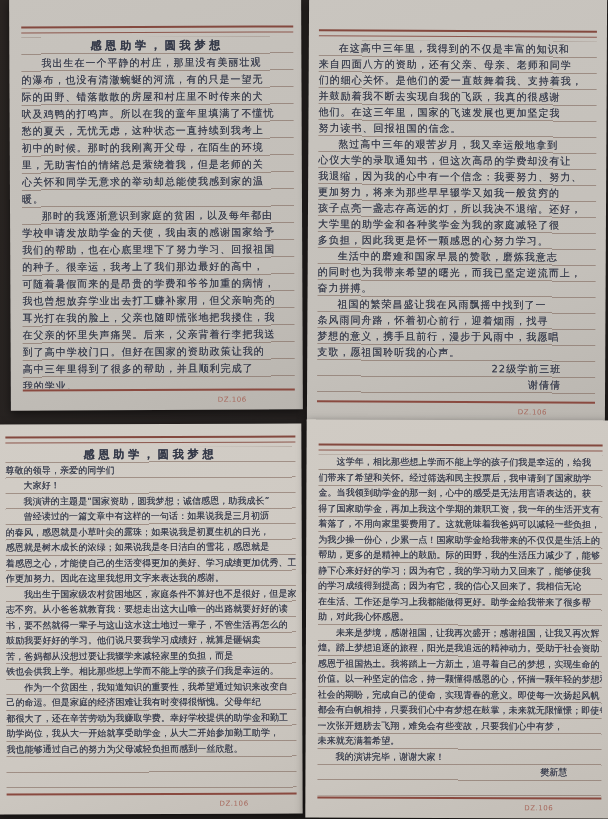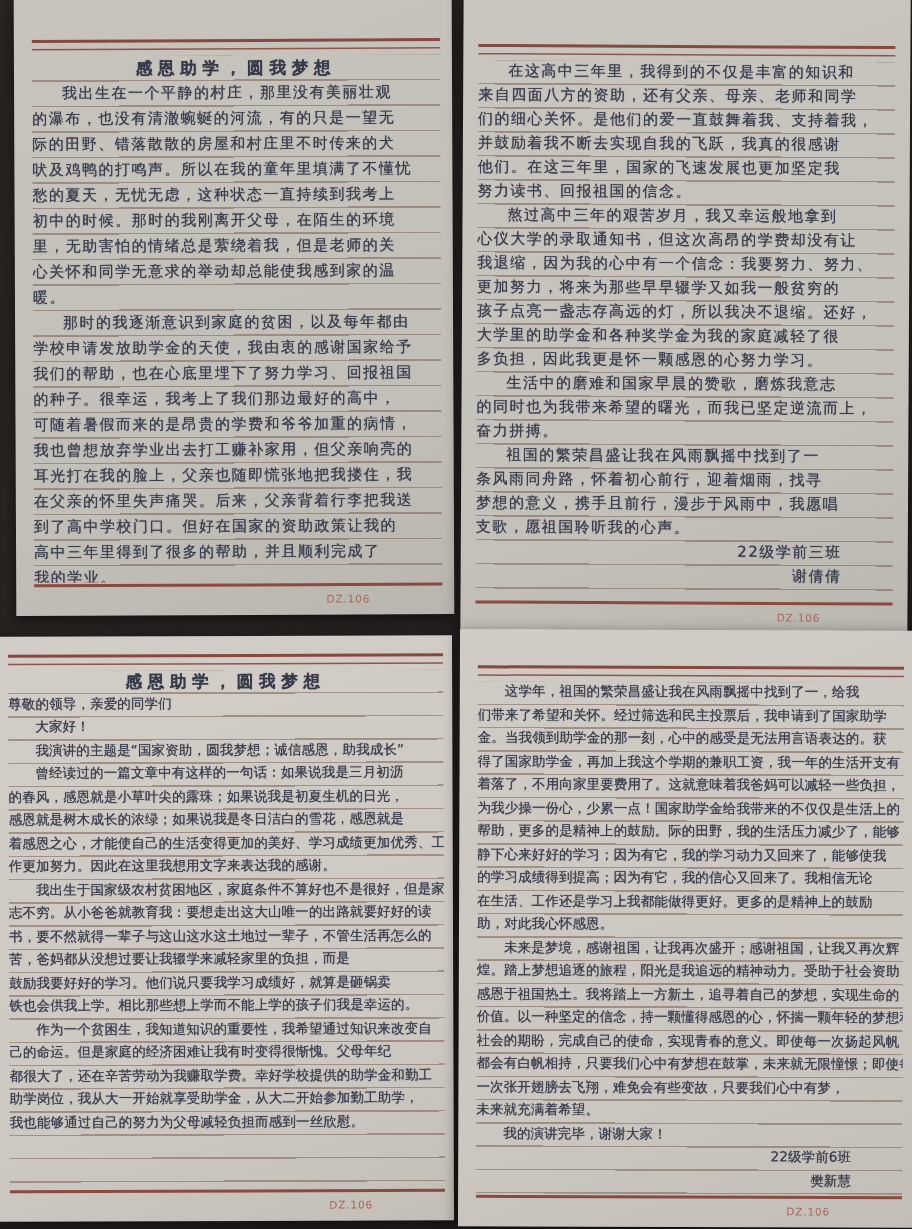--- a/index.html
+++ b/index.html
@@ -136,56 +136,55 @@
         <div class="row ind">大家好！</div>
         <div class="row ind">我演讲的主题是“国家资助，圆我梦想；诚信感恩，助我成长”</div>
         <div class="row ind">曾经读过的一篇文章中有这样的一句话：如果说我是三月初沥</div>
         <div class="row">的春风，感恩就是小草叶尖的露珠；如果说我是初夏生机的日光，</div>
         <div class="row">感恩就是树木成长的浓绿；如果说我是冬日洁白的雪花，感恩就是</div>
         <div class="row">着感恩之心，才能使自己的生活变得更加的美好、学习成绩更加优秀、工</div>
         <div class="row">作更加努力。因此在这里我想用文字来表达我的感谢。</div>
         <div class="row ind">我出生于国家级农村贫困地区，家庭条件不算好也不是很好，但是家人</div>
         <div class="row">志不穷。从小爸爸就教育我：要想走出这大山唯一的出路就要好好的读</div>
         <div class="row">书，要不然就得一辈子与这山这水这土地过一辈子，不管生活再怎么的</div>
+        <div class="row">鼓励我要好好的学习。他们说只要我学习成绩好，就算是砸锅卖</div>
         <div class="row">苦，爸妈都从没想过要让我辍学来减轻家里的负担，而是</div>
-        <div class="row">鼓励我要好好的学习。他们说只要我学习成绩好，就算是砸锅卖</div>
         <div class="row">铁也会供我上学。相比那些想上学而不能上学的孩子们我是幸运的。</div>
         <div class="row ind">作为一个贫困生，我知道知识的重要性，我希望通过知识来改变自</div>
         <div class="row">己的命运。但是家庭的经济困难让我有时变得很惭愧。父母年纪</div>
         <div class="row">都很大了，还在辛苦劳动为我赚取学费。幸好学校提供的助学金和勤工</div>
         <div class="row">助学岗位，我从大一开始就享受助学金，从大二开始参加勤工助学，</div>
         <div class="row">我也能够通过自己的努力为父母减轻负担而感到一丝欣慰。</div>
       </div>
     <div class="foot-rule"></div>
     <div class="footer-row">DZ.106</div>
   </section>
 
   <section class="page page4">
     <div class="head-rule"></div>
     <div class="rows">
-        <div class="row ind">这学年，祖国的繁荣昌盛让我在风雨飘摇中找到了一，给我</div>
+        <div class="row ind">这学年，相比那些想上学而不能上学的孩子们我是幸运的，给我</div>
         <div class="row">们带来了希望和关怀。经过筛选和民主投票后，我申请到了国家助学</div>
         <div class="row">金。当我领到助学金的那一刻，心中的感受是无法用言语表达的。获</div>
         <div class="row">得了国家助学金，再加上我这个学期的兼职工资，我一年的生活开支有</div>
         <div class="row">着落了，不用向家里要费用了。这就意味着我爸妈可以减轻一些负担，</div>
         <div class="row">为我少操一份心，少累一点！国家助学金给我带来的不仅仅是生活上的</div>
         <div class="row">帮助，更多的是精神上的鼓励。际的田野，我的生活压力减少了，能够</div>
         <div class="row">静下心来好好的学习；因为有它，我的学习动力又回来了，能够使我</div>
         <div class="row">的学习成绩得到提高；因为有它，我的信心又回来了。我相信无论</div>
-        <div class="row">在生活、工作还是学习上我都能做得更好。更多的是精神上的鼓励</div>
+        <div class="row">在生活、工作还是学习上我都能做得更好。助学金给我带来了很多帮</div>
         <div class="row">助，对此我心怀感恩。</div>
         <div class="row ind">未来是梦境，感谢祖国，让我再次盛开；感谢祖国，让我又再次辉</div>
         <div class="row">煌。踏上梦想追逐的旅程，阳光是我追远的精神动力。受助于社会资助，</div>
         <div class="row">感恩于祖国热土。我将踏上一方新土，追寻着自己的梦想，实现生命的</div>
         <div class="row">价值。以一种坚定的信念，持一颗懂得感恩的心，怀揣一颗年轻的梦想和</div>
         <div class="row">社会的期盼，完成自己的使命，实现青春的意义。即使每一次扬起风帆</div>
         <div class="row">都会有白帆相持，只要我们心中有梦想在鼓掌，未来就无限憧憬；即使每</div>
         <div class="row">一次张开翅膀去飞翔，难免会有些变故，只要我们心中有梦，</div>
         <div class="row">未来就充满着希望。</div>
         <div class="row ind">我的演讲完毕，谢谢大家！</div>
-        <div class="row right">22级学前6班</div>
         <div class="row right">樊新慧</div>
       </div>
     <div class="foot-rule"></div>
     <div class="footer-row">DZ.106</div>
   </section>
 
 </div>
 
 </body></html>

